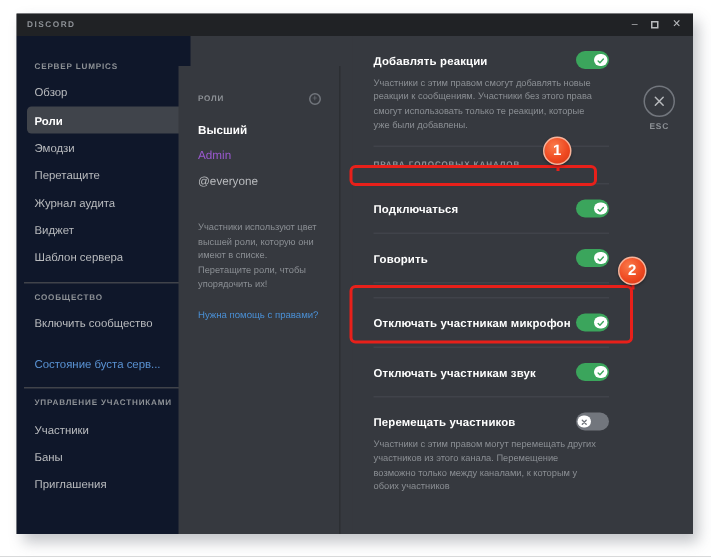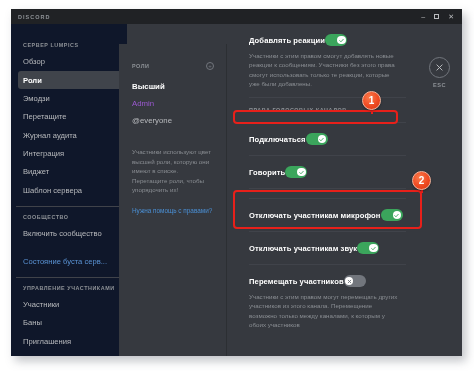--- a/index.html
+++ b/index.html
@@ -135,21 +135,21 @@
     position: absolute; left: 224px; top: 15px;
     width: 185px; height: 332px;
     background: #36393f;
     padding: 9px 14px 0 14px;
     overflow: hidden;
   }
   .perm {
     padding: 0 0 0 0;
   }
   .perm-top {
-    display: flex; align-items: center; 
+    display: flex; align-items: center; justify-content: space-between;
     height: 14px;
   }
   .perm-name {
     color: #ffffff; font-size: 7.6px; font-weight: bold;
     letter-spacing: 0.1px;
   }
   .perm-desc {
     color: #8a8e93; font-size: 6.2px; line-height: 9.3px;
     margin-top: 4px;
     padding-right: 6px;
@@ -243,21 +243,20 @@
 
     <div class="sidebar">
       <div class="sb-inner">
         <div class="sb-cat">СЕРВЕР LUMPICS</div>
 
         <div class="sb-item">Обзор</div>
         <div class="sb-item active">Роли</div>
         <div class="sb-item">Эмодзи</div>
         <div class="sb-item">Перетащите</div>
         <div class="sb-item">Журнал аудита</div>
-        <div class="sb-item">Интеграция</div>
         <div class="sb-item">Виджет</div>
         <div class="sb-item">Шаблон сервера</div>
 
         <div class="sb-sep"></div>
 
         <div class="sb-cat">СООБЩЕСТВО</div>
         <div class="sb-item">Включить сообщество</div>
         <div class="sb-gap"></div>
         <div class="sb-item link">Состояние буста серв...</div>
 

